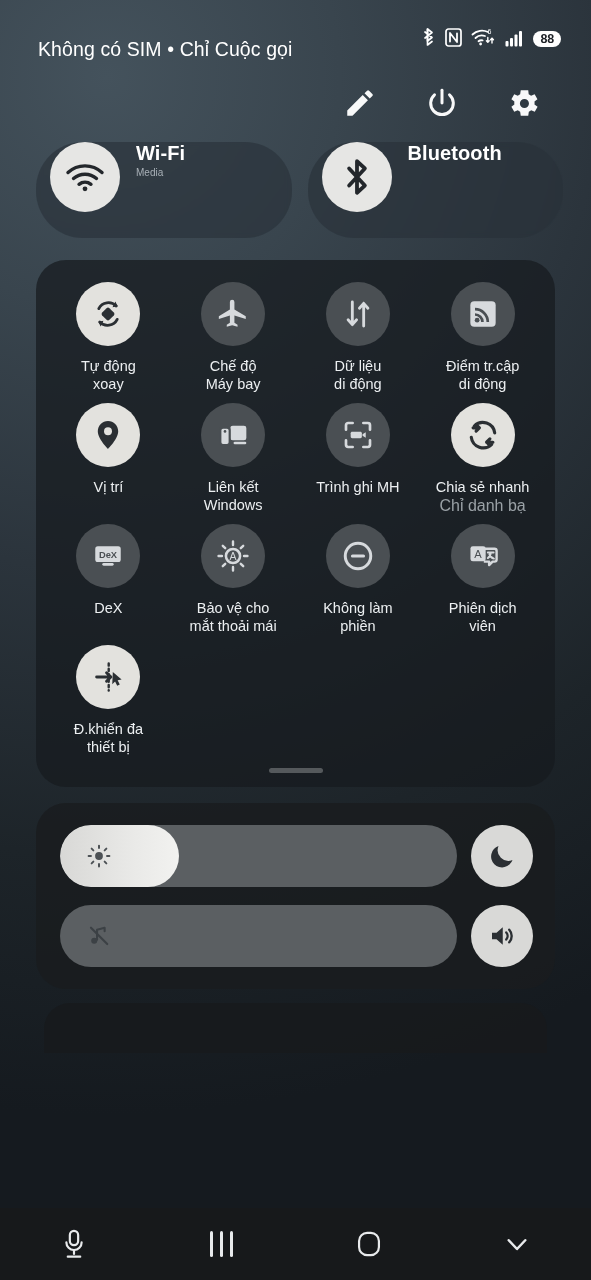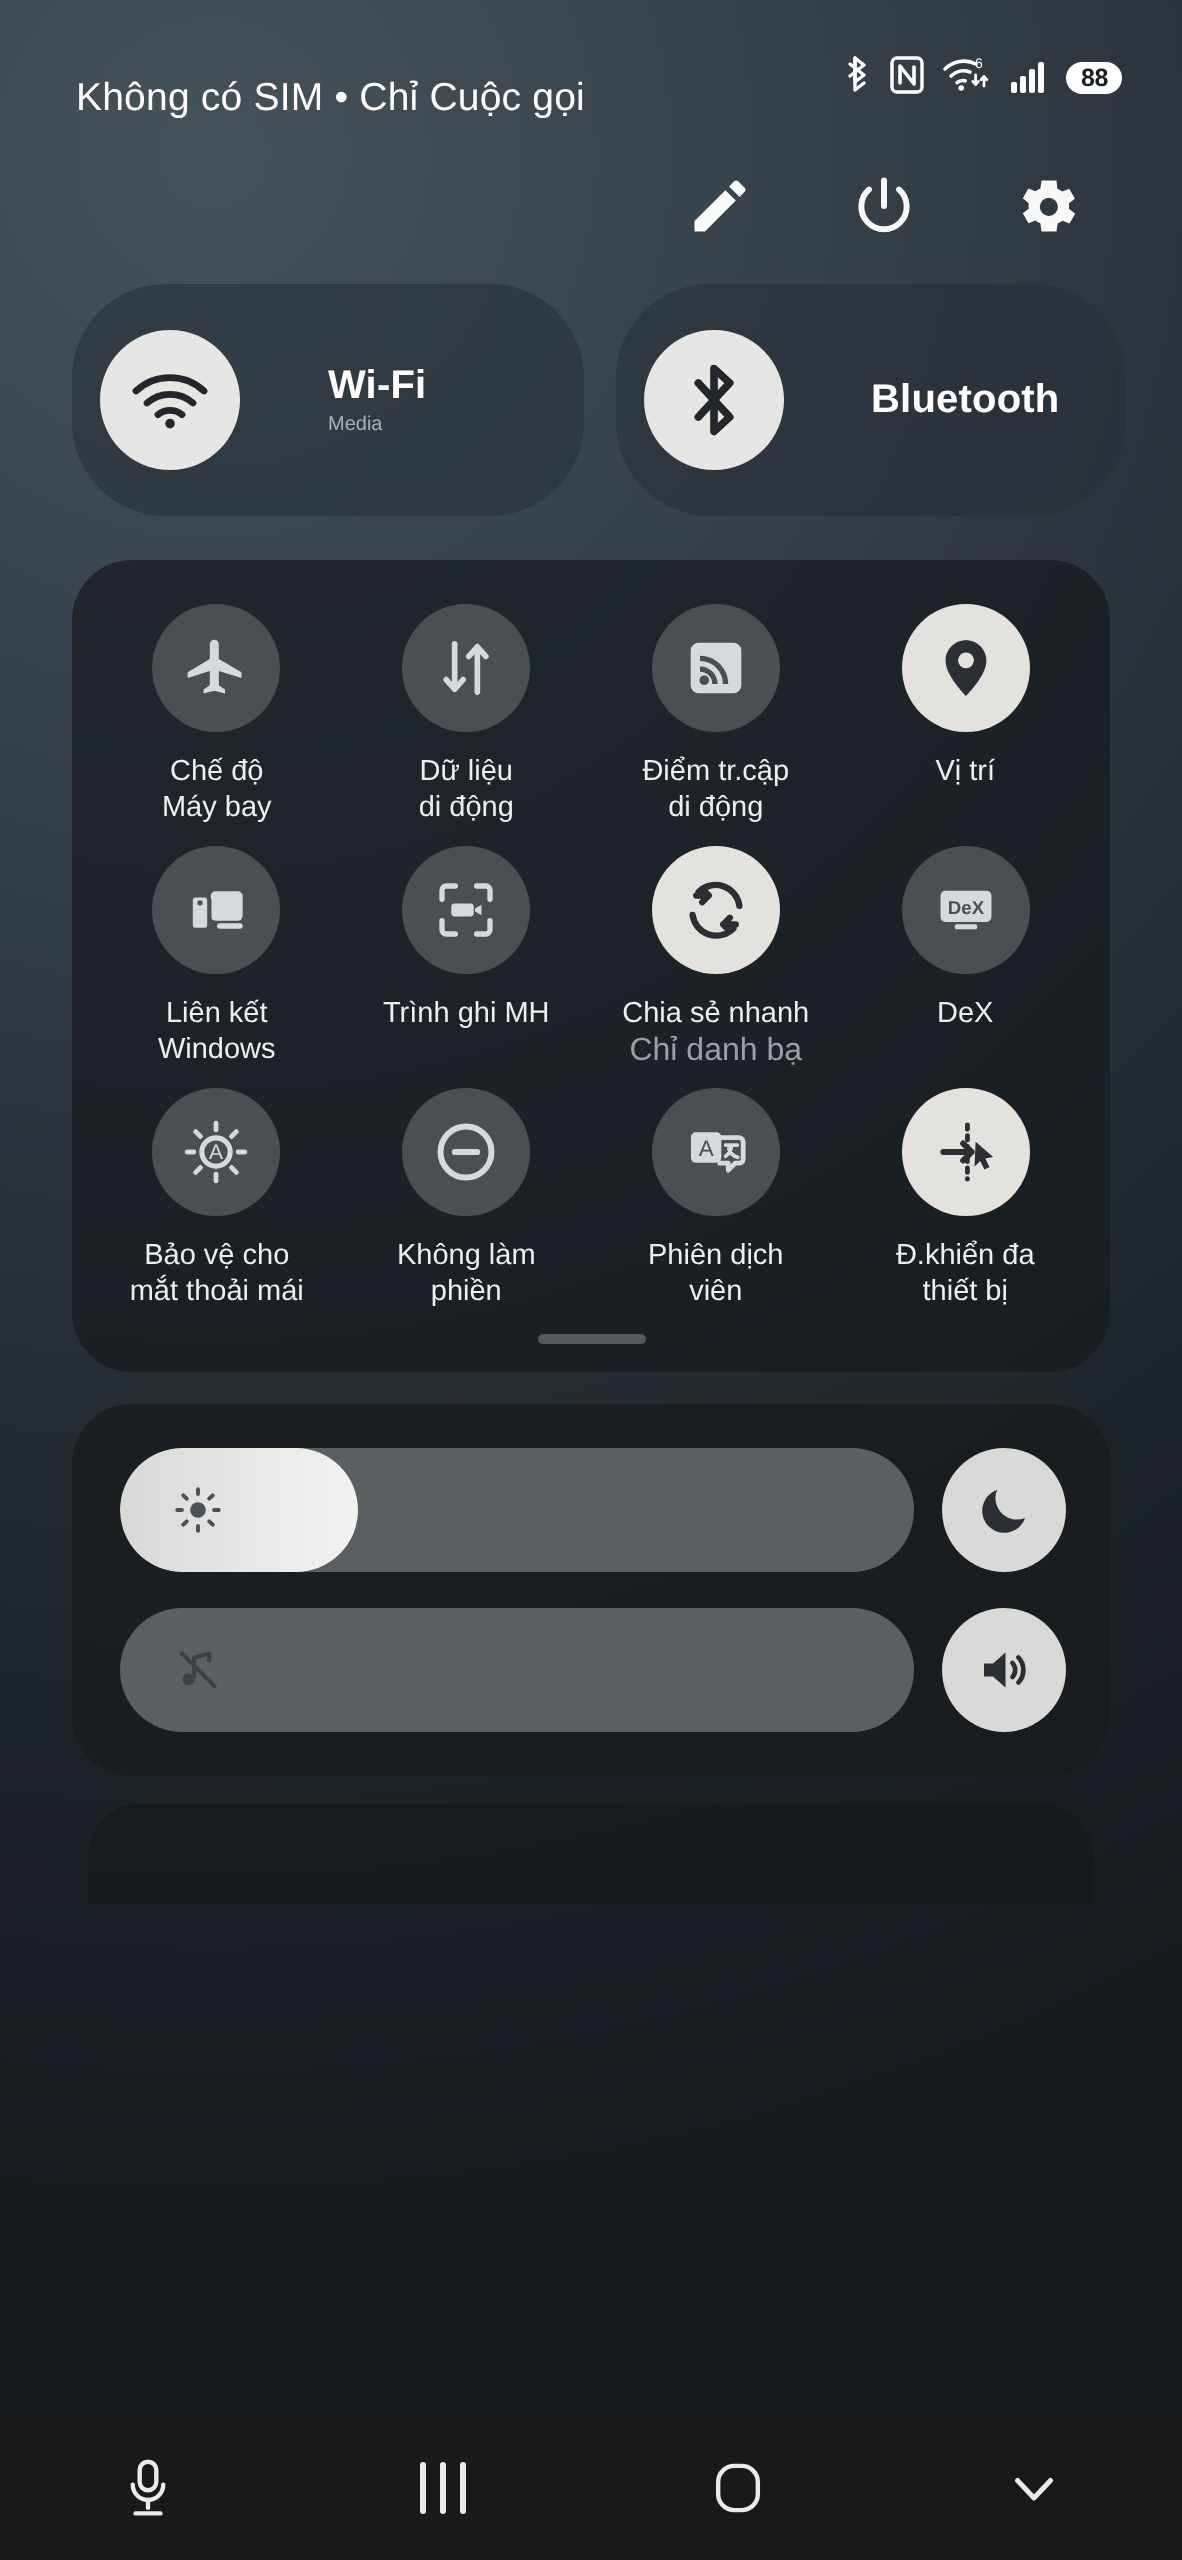--- a/index.html
+++ b/index.html
@@ -35,25 +35,24 @@
   
   .top-actions {
     display:flex; justify-content:flex-end; align-items:center;
     gap:48px; padding:22px 50px 0 0; height:60px;
   }
   .top-actions .act { cursor:pointer; opacity:.97; }
 
   
   .conn-row { display:flex; gap:16px; padding:20px 28px 0 36px; }
   .conn-pill {
-    flex:1; height:116px; border-radius:47px;
+    flex:1; height:96px; border-radius:47px;
     background:rgba(40,49,56,.62);
-    display:flex; align-items:center; padding:0 14px;
+    display:flex; padding:0 14px;
     backdrop-filter: blur(3px);
-    gap: 28px;
   }
   .conn-pill .circ {
     width:70px; height:70px; border-radius:50%;
     background:#e6e6e4; display:flex; align-items:center; justify-content:center;
     flex:0 0 auto;
   }
   .conn-txt { margin-left:16px; }
   .conn-title { font-size:20px; font-weight:bold; letter-spacing:.1px; color:#fff; }
   .conn-sub { font-size:10px; color:#a9b1b7; margin-top:2px; }
 
@@ -198,20 +197,33 @@
       <div class="conn-txt">
         <div class="conn-title">Bluetooth</div>
       </div>
     </div>
 
   </div>
 
   <div class="tiles-panel">
     <div class="tile-grid">
 
+      <div class="tile on">
+        <div class="t-circ">
+          <svg width="34" height="34" viewBox="0 0 24 24">
+            <path d="M5.5 8.2A7.6 7.6 0 0 1 17.8 6.4" fill="none" stroke="#2b2f33" stroke-width="2" stroke-linecap="round"></path>
+            <path d="M18.5 15.8A7.6 7.6 0 0 1 6.2 17.6" fill="none" stroke="#2b2f33" stroke-width="2" stroke-linecap="round"></path>
+            <path d="M17.2 3.2l1.6 3.4-3.6.6" fill="#2b2f33"></path>
+            <path d="M6.8 20.8l-1.6-3.4 3.6-.6" fill="#2b2f33"></path>
+            <rect x="8.4" y="8.4" width="7.2" height="7.2" rx="1.4" transform="rotate(45 12 12)" fill="#2b2f33"></rect>
+          </svg>
+        </div>
+        <div class="t-label">Tự động
+xoay</div>
+      </div>
 
       <div class="tile off">
         <div class="t-circ">
           <svg width="34" height="34" viewBox="0 0 24 24">
             <path d="M21 15.5v-2l-8-4.7V3.6a1.6 1.6 0 0 0-3.2 0v5.2L2 13.5v2l7.8-2.4v5l-2.2 1.5V21l3.8-1 3.8 1v-1.4L13 18.1v-5L21 15.5z" fill="#d7dadd"></path>
           </svg>
         </div>
         <div class="t-label">Chế độ
 Máy bay</div>
       </div>

